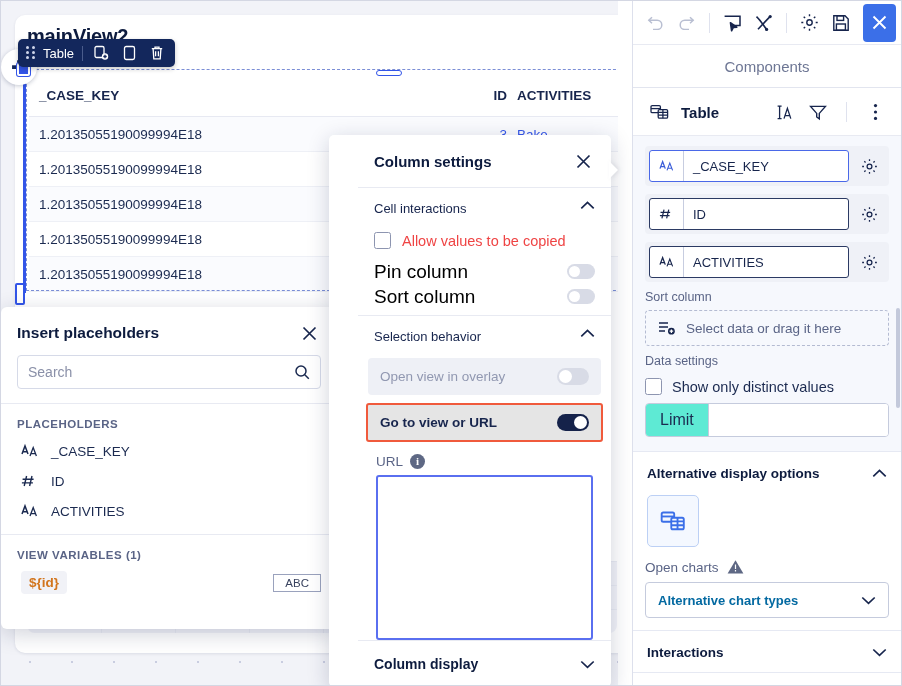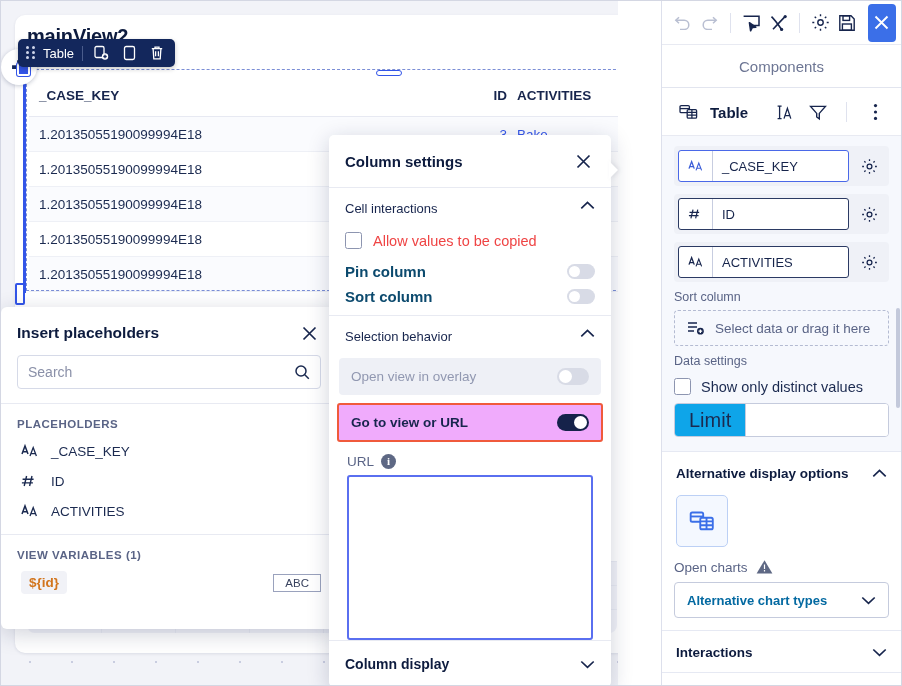--- a/index.html
+++ b/index.html
@@ -195,20 +195,21 @@
   
   .cs-panel {
     position: absolute; left: 328px; top: 134px;
     width: 282px; height: 552px;
     background: #ffffff;
     border-radius: 5px;
     box-shadow: 0 5px 22px rgba(22,32,70,.20);
     z-index: 40;
     display: flex; flex-direction: column;
     overflow: hidden;
+    padding-left: 29px;
   }
   .cs-pointer {
     position: absolute; left: 608px; top: 160px;
     width: 0; height: 0;
     border-top: 9px solid transparent;
     border-bottom: 9px solid transparent;
     border-left: 9px solid #ffffff;
     z-index: 41;
     filter: drop-shadow(2px 0 2px rgba(22,32,70,.10));
   }
@@ -232,21 +233,21 @@
   .cbox {
     width: 17px; height: 17px; border: 1.6px solid #8d95b0; border-radius: 2.5px;
     background: #ffffff; flex: none;
   }
   .cs-check-row .lbl { font-size: 14.5px; color: #ef4444; }
   .cs-toggle-row {
     display: flex; align-items: center; justify-content: space-between;
     padding: 4px 16px;
     height: 25px;
   }
-  .cs-toggle-row .lbl { font-size: 15px; color: #0c4a6e; font-weight: bold; }
+  .cs-toggle-row .lbl { font-size: 19px; color: #000000; }
   .tg {
     width: 28px; height: 15px; border-radius: 8px; background: #d8dbe6;
     position: relative; flex: none; cursor: pointer;
   }
   .tg i { position: absolute; left: 2px; top: 2px; width: 11px; height: 11px; border-radius: 50%; background: #ffffff; display: block; }
   .tg.on { background: #15224a; }
   .tg.on i { left: 15px; }
   .tg.big { width: 32px; height: 17px; border-radius: 9px; }
   .tg.big i { width: 13px; height: 13px; }
   .tg.big.on i { left: 17px; }
@@ -257,21 +258,21 @@
     background: #eef0f6;
     border-radius: 4px;
     display: flex; align-items: center; justify-content: space-between;
     padding: 10px 12px;
   }
   .sel-row-grey .lbl { font-size: 13.5px; color: #9198b1; }
   .sel-row-hl {
     margin: 8px 8px 0 8px;
     border: 2.5px solid #f05a3c;
     border-radius: 3px;
-    background: #f0abfc;
+    background: #e5e5e5;
     display: flex; align-items: center; justify-content: space-between;
     padding: 9px 12px;
   }
   .sel-row-hl .lbl { font-size: 13.5px; color: #17254d; font-weight: bold; }
 
   .url-label-row {
     display: flex; align-items: center; gap: 7px;
     padding: 12px 16px 6px 18px;
   }
   .url-label-row .lbl { font-size: 13.5px; color: #5a6486; }
@@ -293,21 +294,21 @@
     border-top: 1px solid #e8eaf2;
     display: flex; align-items: center; justify-content: space-between;
     padding: 15px 16px;
     font-size: 14px; font-weight: bold; color: #0d1b3e;
     cursor: pointer;
   }
 
   
   .rp {
     position: absolute; right: 0; top: 0;
-    width: 240px; height: 684px;
+    width: 269px; height: 684px;
     background: #ffffff;
     border-left: 1px solid #dde0ec;
     z-index: 50;
     display: flex; flex-direction: column;
   }
   .rp-toolbar {
     display: flex; align-items: center; justify-content: flex-end;
     gap: 2px;
     height: 44px;
     padding: 0 0 0 8px;
@@ -367,22 +368,22 @@
     padding: 0 12px; color: #5a6486; font-size: 13.5px;
   }
   .dist-row { display: flex; align-items: center; gap: 10px; margin: 10px 0 8px 0; }
   .dist-row .lbl { font-size: 14.5px; color: #1b2a50; }
   .limit-field {
     display: flex; align-items: stretch; height: 34px;
     border: 1.2px solid #c5cbdd; border-radius: 4px; overflow: hidden;
     background: #ffffff;
   }
   .limit-key {
-    background: #0ea5e9; display: flex; align-items: center; padding: 0 14px;
-    font-size: 20px; color: #1b2a50; border-right: 1.2px solid #c5cbdd;
+    background: #5eead4; display: flex; align-items: center; padding: 0 14px;
+    font-size: 16px; color: #1b2a50; border-right: 1.2px solid #c5cbdd;
   }
   .limit-val { flex: 1; background: #ffffff; }
   .rp-sec {
     border-bottom: 1px solid #e6e9f3;
     padding: 0 12px;
   }
   .rp-sec-head {
     display: flex; align-items: center; justify-content: space-between;
     padding: 14px 2px 12px 2px;
     font-size: 13.5px; font-weight: bold; color: #0d1b3e;

